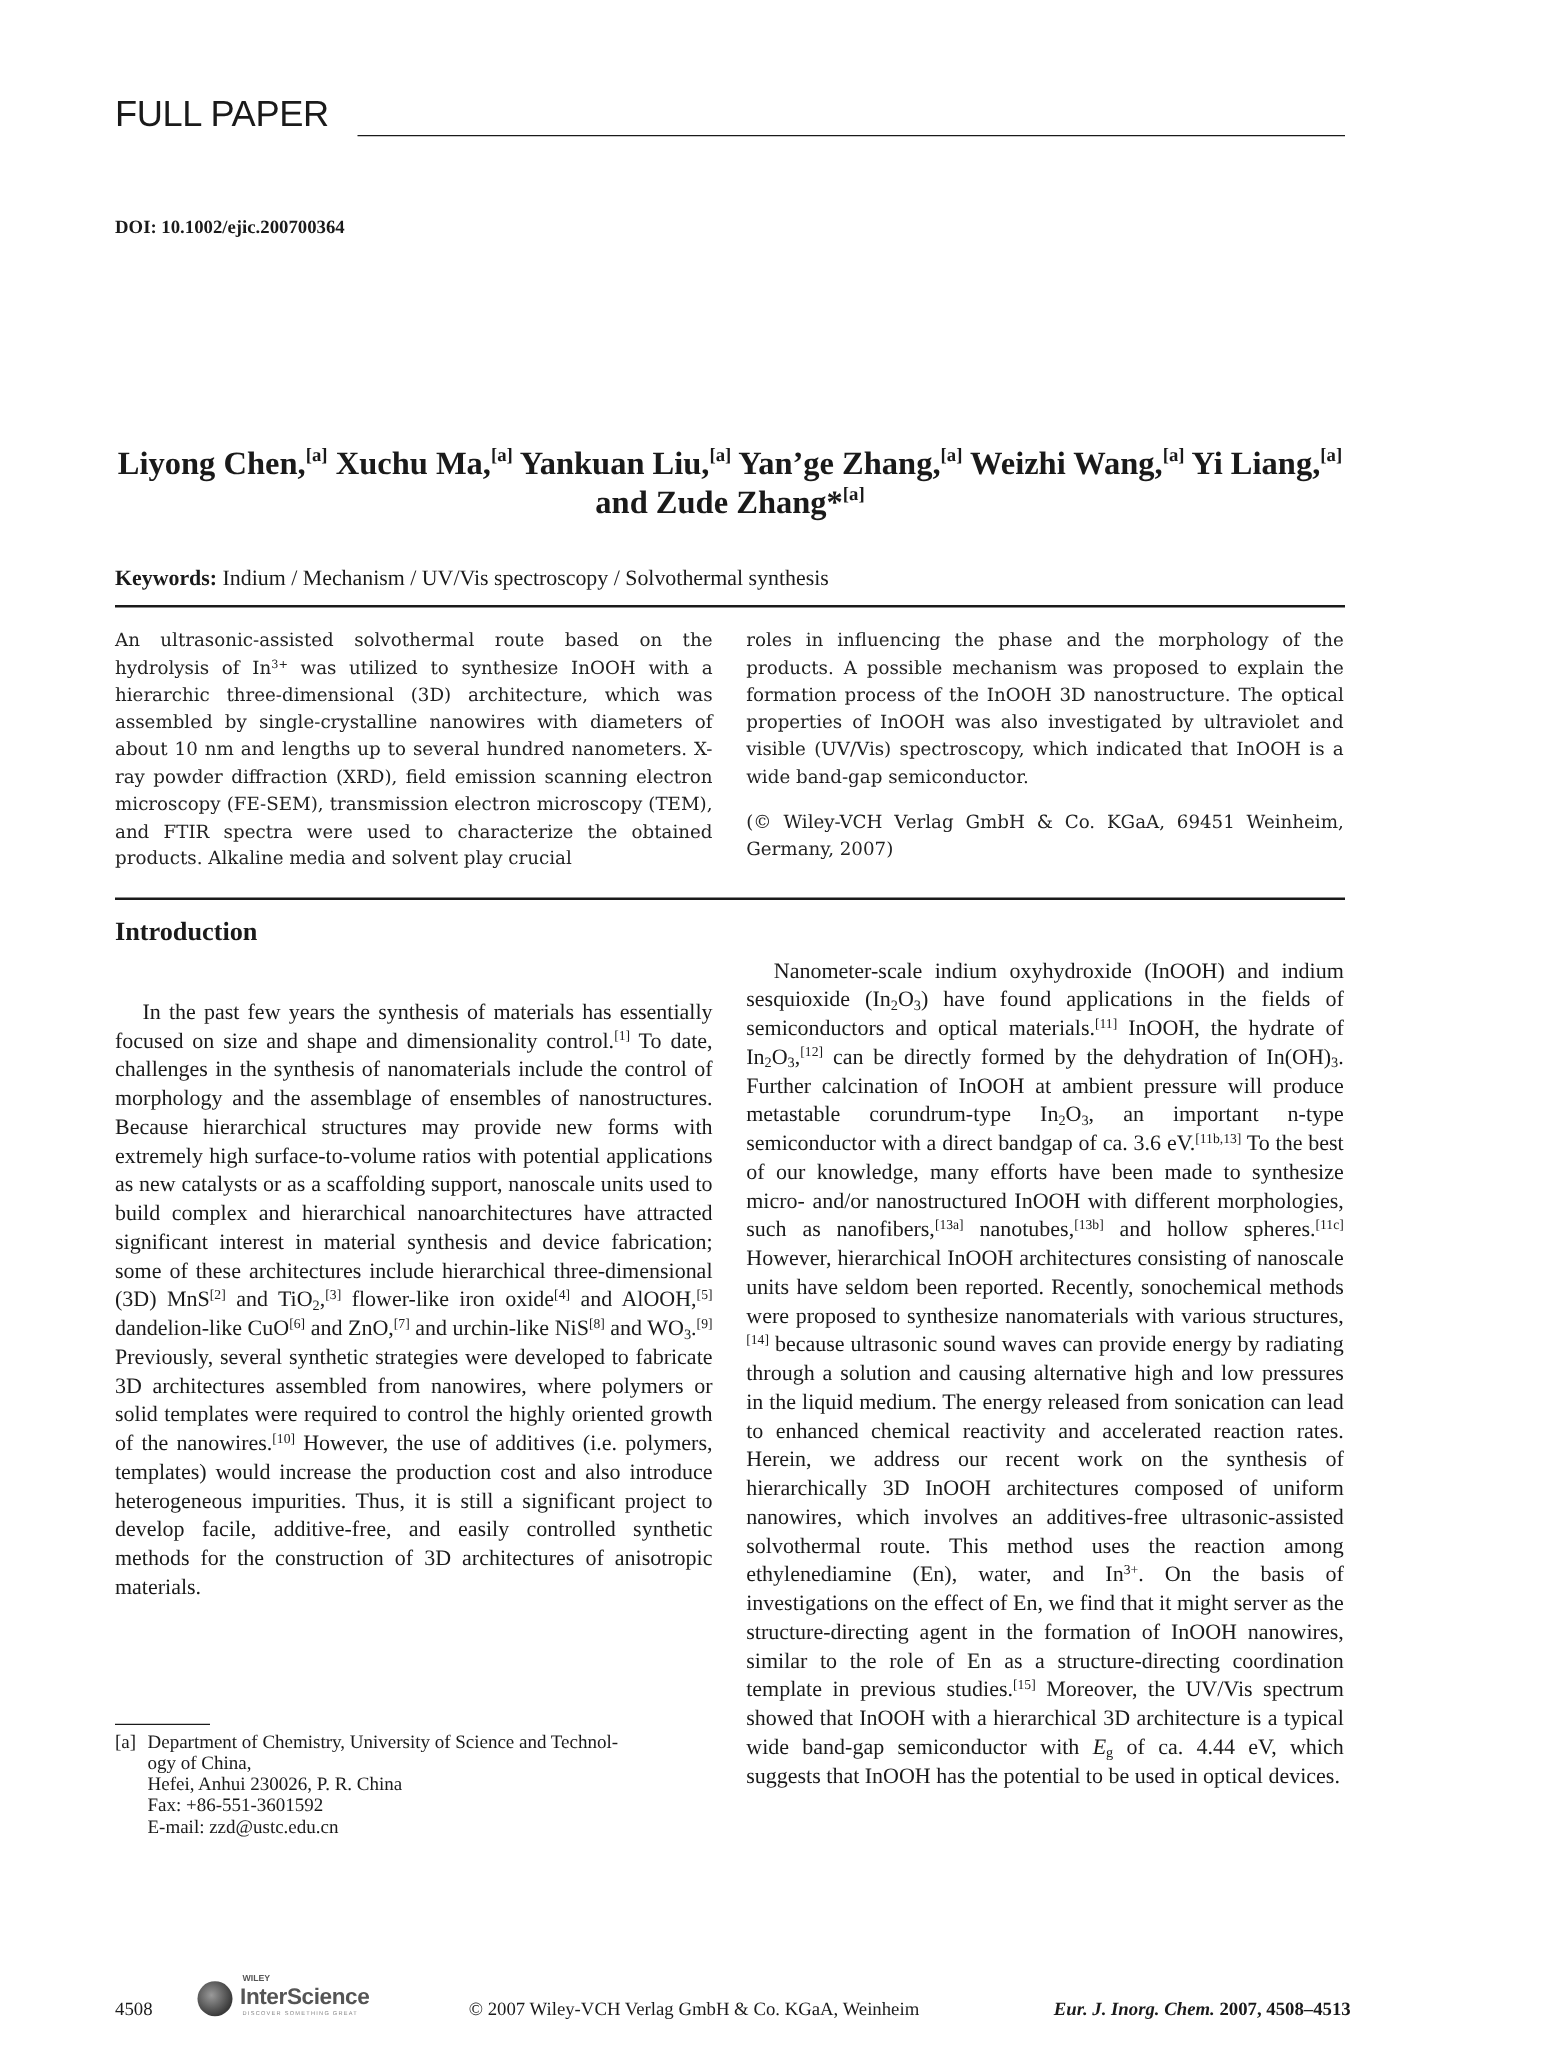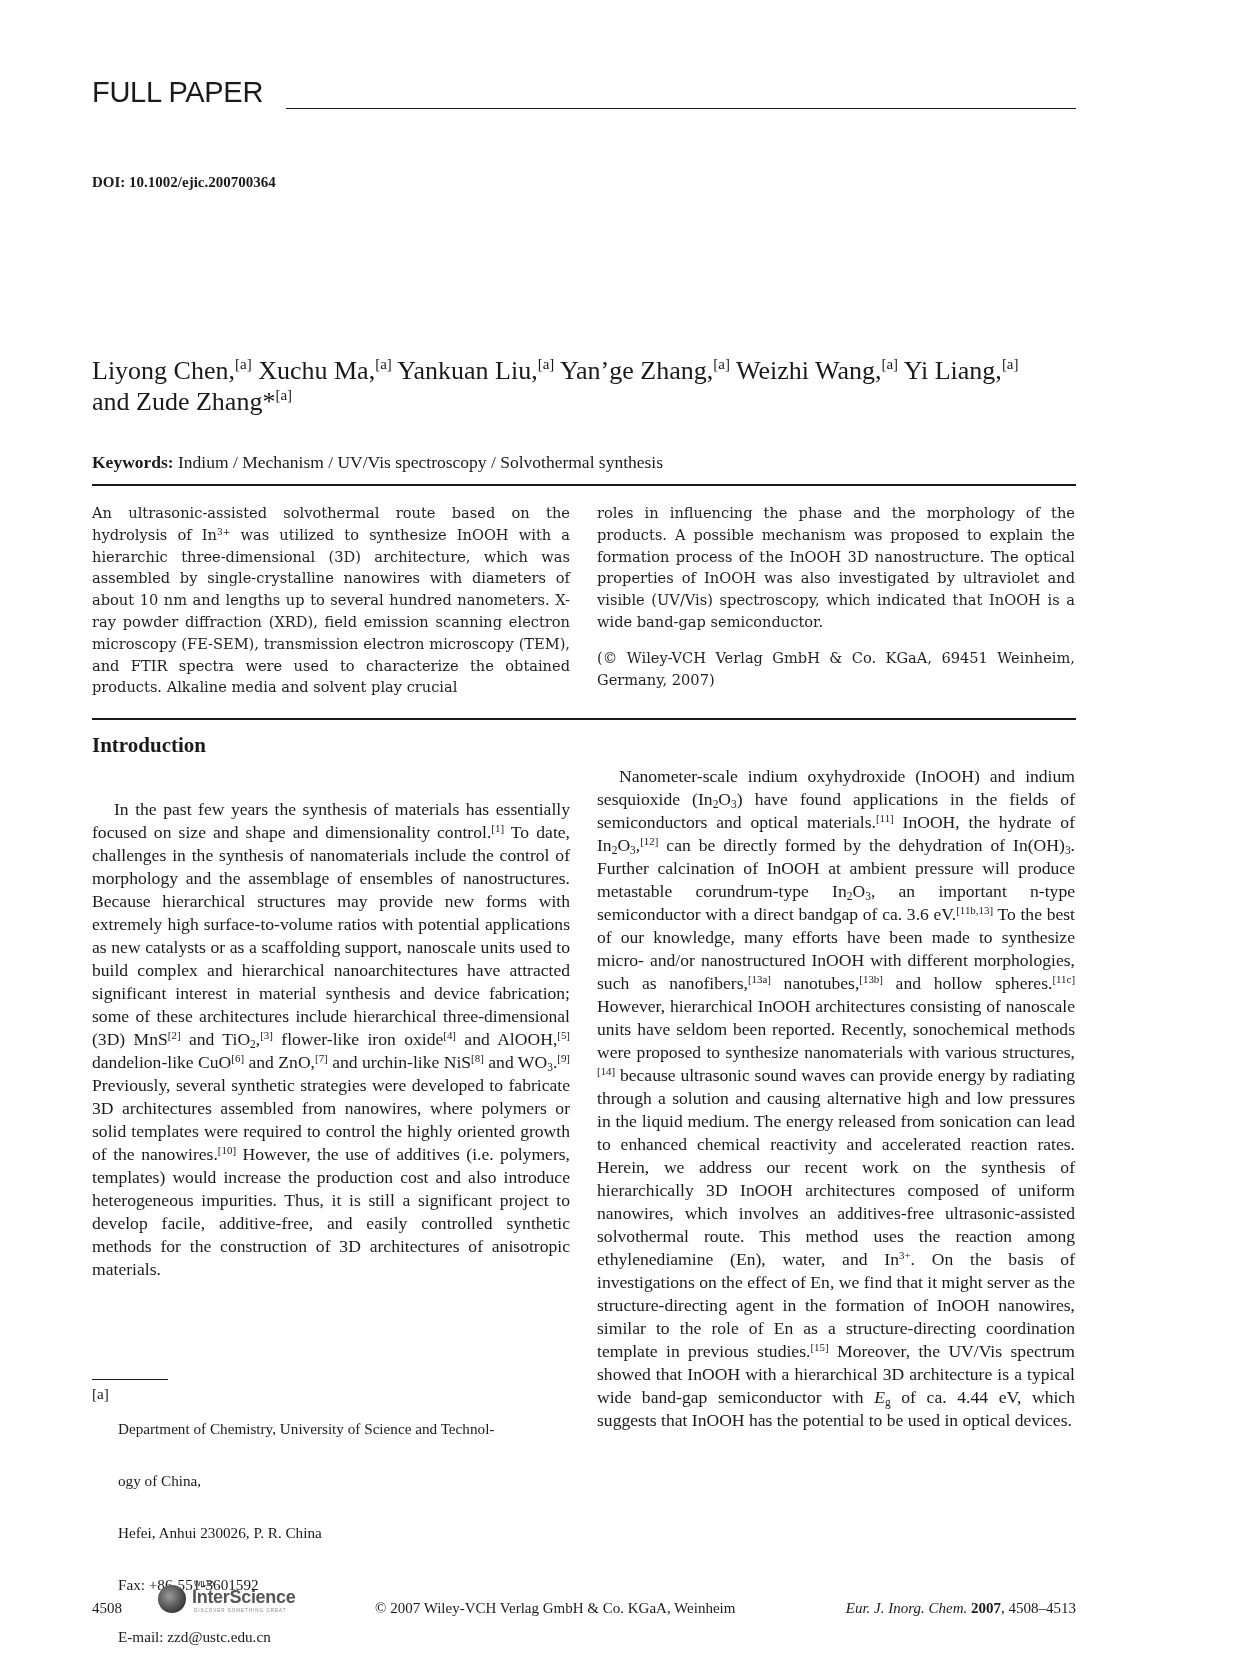--- a/index.html
+++ b/index.html
@@ -18,22 +18,22 @@
   }
   .header-rule { left: 286px; top: 108px; width: 790px; height: 0; border-top: 1.5px solid #1a1a1a; }
   .doi { left: 92px; top: 174px; font-size: 15px; font-weight: bold; }
 
   .title {
     left: 92px; top: 248px; width: 984px; text-align: center;
     font-size: 31px; font-weight: bold; line-height: 34px;
     letter-spacing: -0.3px;
   }
   .authors {
-    left: 92px; top: 355px; width: 984px; text-align: left;
-    font-size: 26px; font-weight: normal; line-height: 31px;
+    left: 92px; top: 355px; width: 984px; text-align: center;
+    font-size: 26px; font-weight: bold; line-height: 31px;
   }
   .authors sup { font-size: 15px; vertical-align: 10px; line-height: 0; }
 
   .keywords { left: 92px; top: 452px; font-size: 17.5px; }
   .keywords b { font-weight: bold; }
   .rule-top { left: 92px; top: 484px; width: 984px; border-top: 2px solid #1a1a1a; }
   .rule-bottom { left: 92px; top: 718px; width: 984px; border-top: 2px solid #1a1a1a; }
 
   .abstract-col {
     top: 502px; width: 478px;
@@ -59,34 +59,34 @@
     left: 92px; top: 733px; font-size: 21px; font-weight: bold;
   }
 
   .fn-rule { left: 92px; top: 1379px; width: 76px; border-top: 1px solid #1a1a1a; }
   .footnote {
     left: 92px; top: 1385px; width: 478px;
     font-size: 15.2px; line-height: 17px; color: #1a1a1a;
   }
   .footnote .mark { position: absolute; left: 0; top: 0; }
   .footnote .lines { margin-left: 26px; }
-  .footnote .lines div { white-space: nowrap; margin-top: 35px; }
+  .footnote .lines div { white-space: nowrap; }
 
   
   .page-num { left: 92px; top: 1600px; font-size: 15px; }
   .logo { left: 158px; top: 1582px; width: 160px; height: 36px; }
   .logo .globe {
     position: absolute; left: 0; top: 3px; width: 28px; height: 28px; border-radius: 50%;
     background: radial-gradient(circle at 40% 40%, #9a9a9a, #3a3a3a 70%);
   }
   .logo .wiley { position: absolute; left: 36px; top: -2px; font-family: "Liberation Sans", sans-serif; font-size: 7px; font-weight: bold; color: #555; }
   .logo .is { position: absolute; left: 34px; top: 5px; font-family: "Liberation Sans", sans-serif; font-size: 18px; font-weight: bold; color: #555; letter-spacing: -0.3px; }
   .logo .tag { position: absolute; left: 36px; top: 26px; font-family: "Liberation Sans", sans-serif; font-size: 4.5px; color: #888; letter-spacing: 1px; }
   .footer-copy { left: 375px; top: 1600px; font-size: 15px; }
-  .footer-journal { left: 843px; top: 1600px; width: 233px; text-align: right; font-size: 15px; white-space: nowrap; }
+  .footer-journal { left: 843px; top: 1600px; width: 233px; text-align: right; font-size: 15px; white-space: nowrap; font-weight: bold; }
   .footer-journal i { font-style: italic; }
 </style>
 </head>
 <body>
 
 <div class="abs full-paper">FULL PAPER</div>
 <div class="abs header-rule"></div>
 <div class="abs doi">DOI: 10.1002/ejic.200700364</div>
 
 <div class="abs title">

